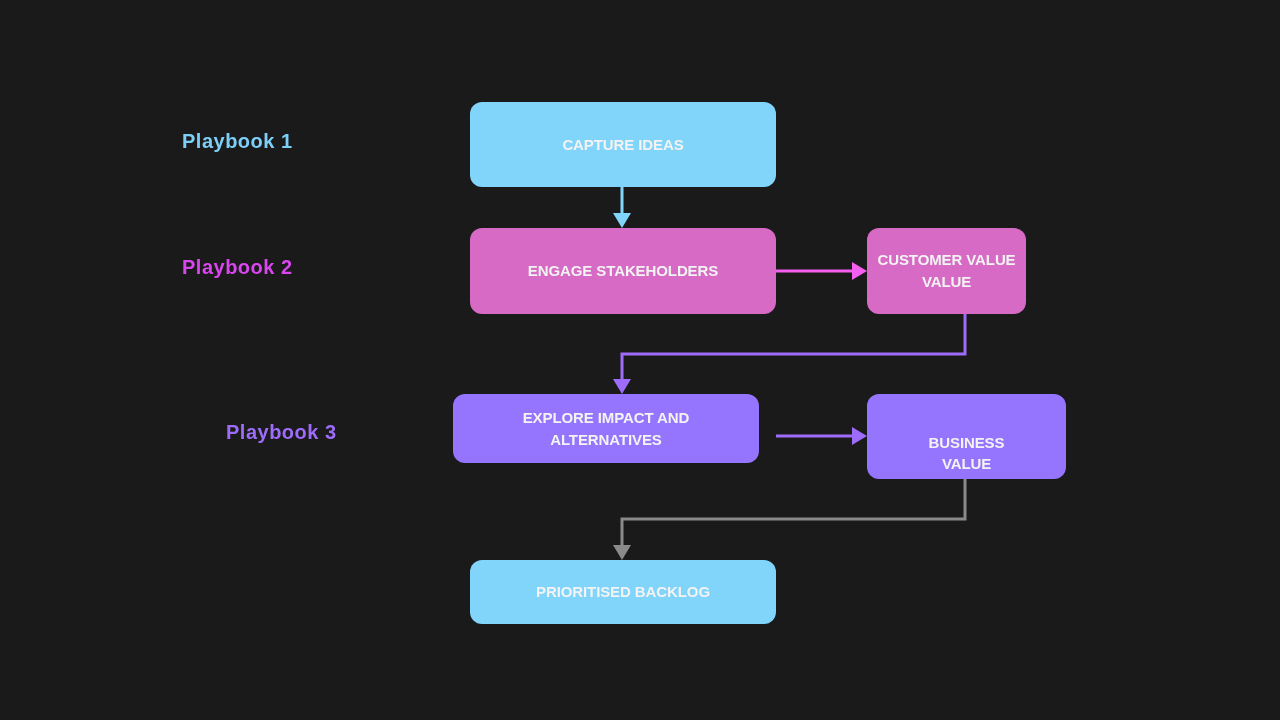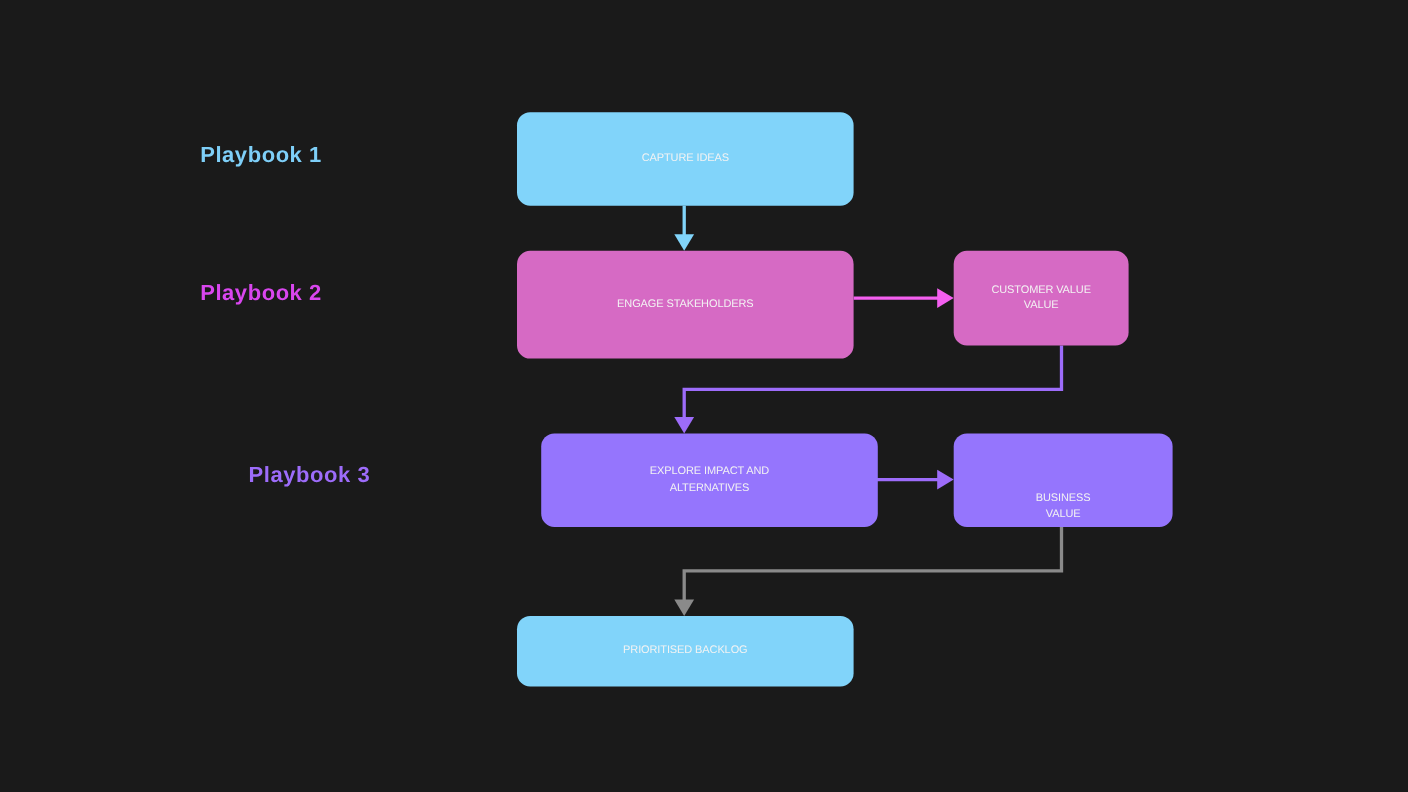--- a/index.html
+++ b/index.html
@@ -40,22 +40,22 @@
     border-radius: 12px;
     display: flex;
     align-items: center;
     justify-content: center;
     text-align: center;
     box-sizing: border-box;
     padding: 4px 10px;
   }
   .node-label {
     color: #f3f3f3;
-    font-size: 10px;
-    font-weight: 400;
+    font-size: 15px;
+    font-weight: 700;
     letter-spacing: -0.1px;
     line-height: 1.45;
     white-space: pre-line;
   }
 </style>
 </head>
 <body style="background: rgb(26, 26, 26);">
 
 <div id="canvas" style="background: rgb(26, 26, 26);">
 
@@ -85,28 +85,28 @@
   <div id="lane-labels">
       <div class="lane-label" style="left: 182px; top: 131px; color: rgb(126, 207, 248);">Playbook 1</div>
       <div class="lane-label" style="left: 182px; top: 257px; color: #d946ef;">Playbook 2</div>
       <div class="lane-label" style="left: 182px; top: 422px; color: rgb(157, 108, 250); margin-left: 44px;">Playbook 3</div>
     </div>
 
   <div id="node-layer">
       <div class="node" style="left: 470px; top: 102px; width: 306px; height: 85px; background: rgb(129, 212, 250);">
         <span class="node-label">CAPTURE IDEAS</span>
       </div>
-      <div class="node" style="left: 470px; top: 228px; width: 306px; height: 98px; background: rgb(214, 106, 196);">
+      <div class="node" style="left: 470px; top: 228px; width: 306px; height: 86px; background: rgb(214, 106, 196);">
         <span class="node-label">ENGAGE STAKEHOLDERS</span>
       </div>
       <div class="node" style="left: 867px; top: 228px; width: 159px; height: 86px; background: rgb(214, 106, 196);">
         <span class="node-label">CUSTOMER VALUE
 VALUE</span>
       </div>
-      <div class="node" style="left: 492px; top: 394px; width: 306px; height: 85px; background: rgb(149, 117, 253);">
+      <div class="node" style="left: 453px; top: 394px; width: 306px; height: 69px; background: rgb(149, 117, 253);">
         <span class="node-label">EXPLORE IMPACT AND
 ALTERNATIVES</span>
       </div>
       <div class="node" style="left: 867px; top: 394px; width: 199px; height: 85px; background: rgb(149, 117, 253); align-items: flex-end;">
         <span class="node-label">BUSINESS
 VALUE</span>
       </div>
       <div class="node" style="left: 470px; top: 560px; width: 306px; height: 64px; background: rgb(129, 212, 250);">
         <span class="node-label">PRIORITISED BACKLOG</span>
       </div>

